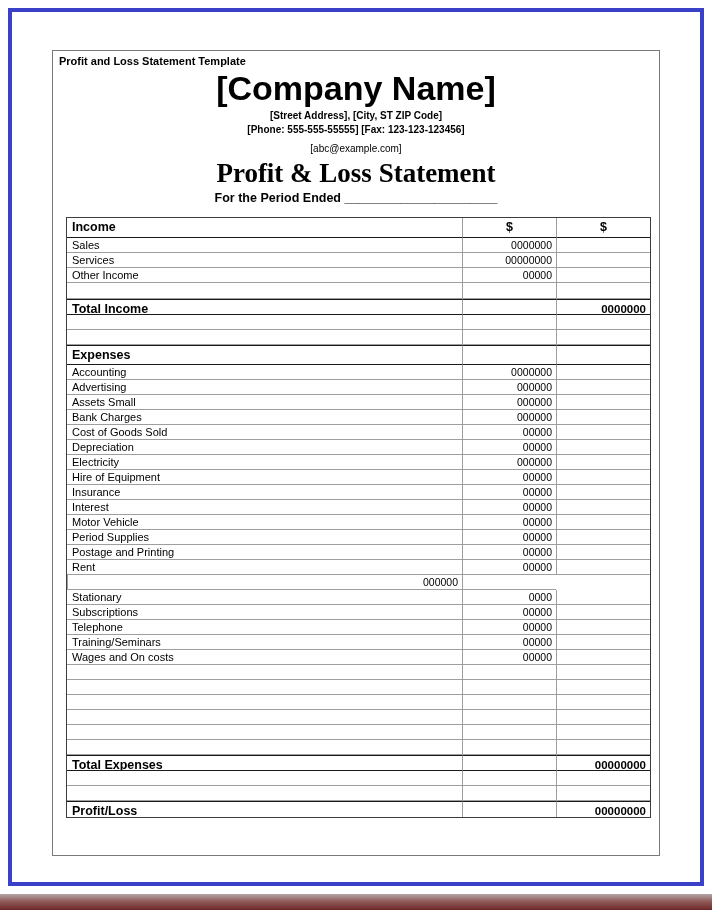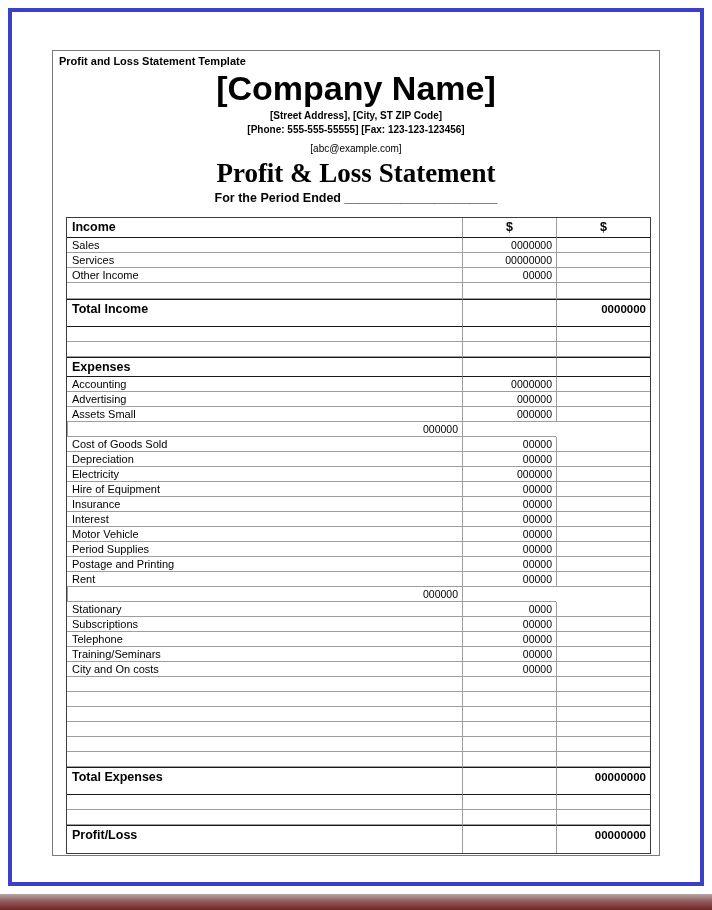--- a/index.html
+++ b/index.html
@@ -24,21 +24,21 @@
 
   .pl-table { margin:12px 8px 0 13px; border:1px solid #3d3d3d; }
   .row  { display:grid; grid-template-columns:1fr 94px 94px; }
   .cell { height:15px; line-height:14px; font-size:11px; padding:0 5px;
           border-bottom:1px solid #9e9e9e; overflow:hidden; white-space:nowrap; }
   .c1, .c2 { border-left:1px solid #9e9e9e; text-align:right; font-size:10.5px; padding:0 4px; }
   .center { text-align:center; }
 
   .section-row .cell { height:20px; line-height:19px; font-weight:bold; font-size:12.5px;
                        border-top:1px solid #1a1a1a; border-bottom:1px solid #1a1a1a; }
-  .total-row .cell   { height:28px; line-height:19px; font-weight:bold; font-size:12.5px;
+  .total-row .cell   { height:16px; line-height:19px; font-weight:bold; font-size:12.5px;
                        border-top:1px solid #1a1a1a; border-bottom:1px solid #1a1a1a; }
   .total-row .c2     { font-size:11.5px; }
   .first-section .cell { border-top:none; }
   .last-row .cell { border-bottom:none; }
   .empty-tall .cell { height:16px; }
 </style>
 </head>
 <body>
 
 <div class="blue-frame"></div>
@@ -118,20 +118,21 @@
       <div class="cell">Advertising</div>
       <div class="cell c1">000000</div>
       <div class="cell c2"></div>
     </div>
     <div class="row">
       <div class="cell">Assets Small</div>
       <div class="cell c1">000000</div>
       <div class="cell c2"></div>
     </div>
     <div class="row">
+      <div class="cell">Bank Charges</div>
       <div class="cell c1">000000</div>
       <div class="cell c2"></div>
     </div>
     <div class="row">
       <div class="cell">Cost of Goods Sold</div>
       <div class="cell c1">00000</div>
       <div class="cell c2"></div>
     </div>
     <div class="row">
       <div class="cell">Depreciation</div>
@@ -196,21 +197,21 @@
       <div class="cell">Telephone</div>
       <div class="cell c1">00000</div>
       <div class="cell c2"></div>
     </div>
     <div class="row">
       <div class="cell">Training/Seminars</div>
       <div class="cell c1">00000</div>
       <div class="cell c2"></div>
     </div>
     <div class="row">
-      <div class="cell">City and On costs</div>
+      <div class="cell">Wages and On costs</div>
       <div class="cell c1">00000</div>
       <div class="cell c2"></div>
     </div>
 
     <div class="row">
       <div class="cell"></div>
       <div class="cell c1"></div>
       <div class="cell c2"></div>
     </div>
     <div class="row">

